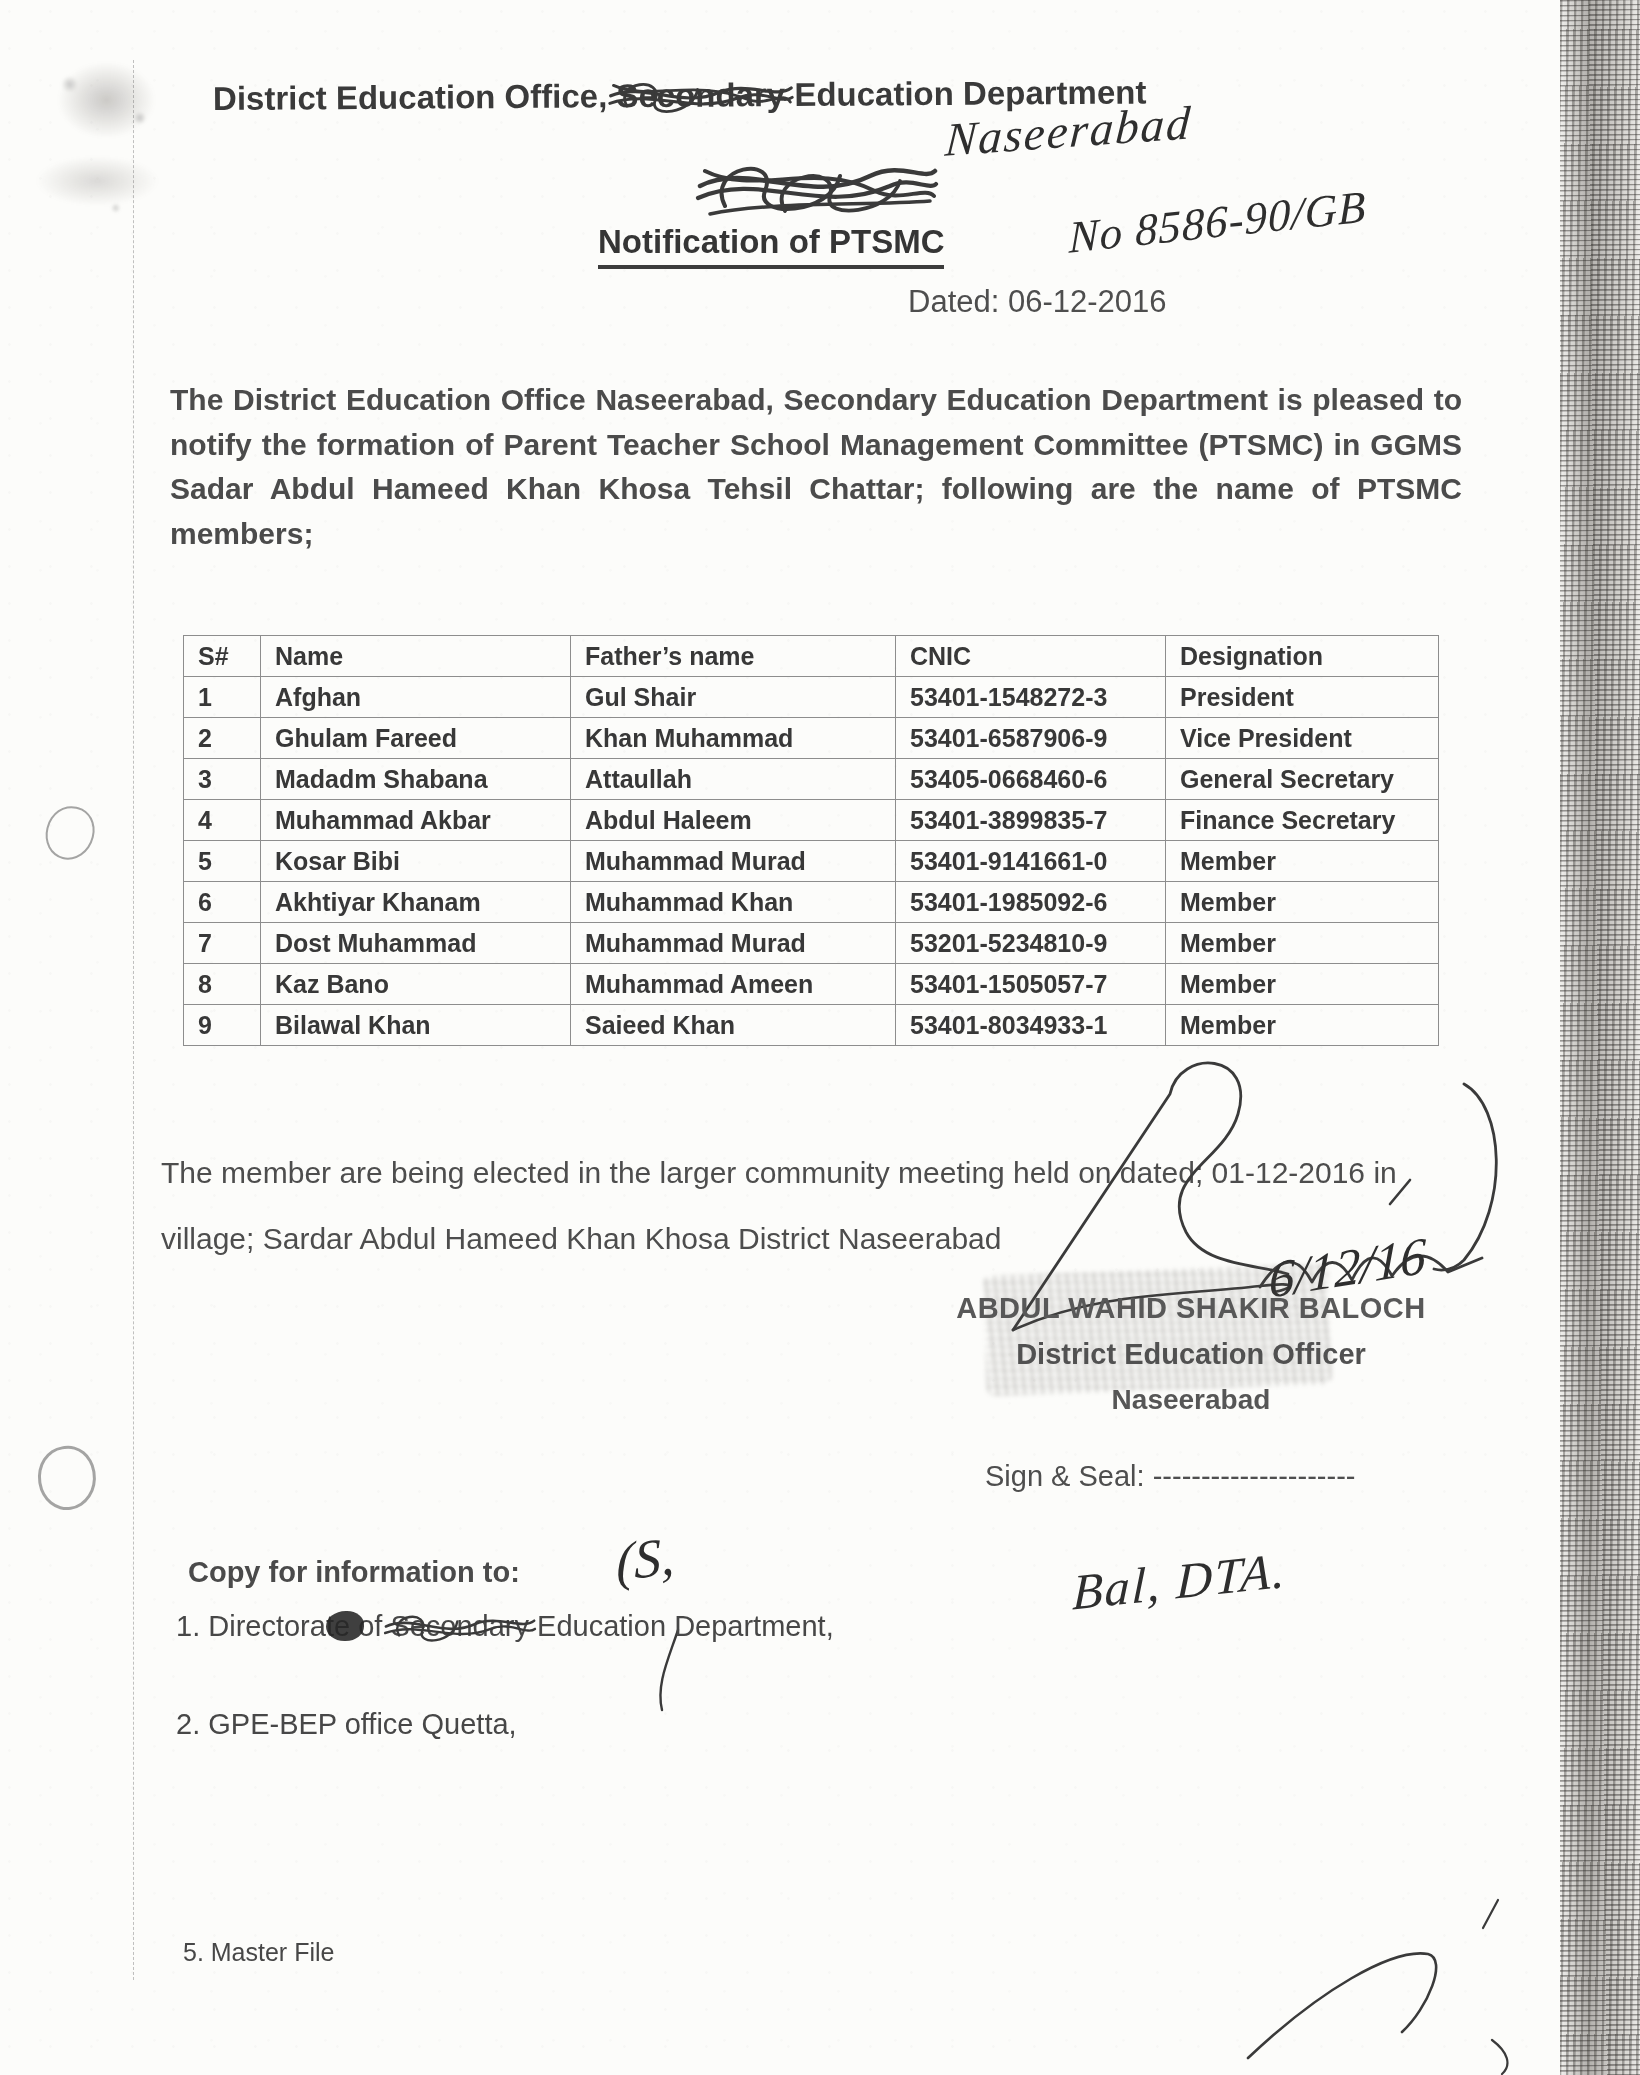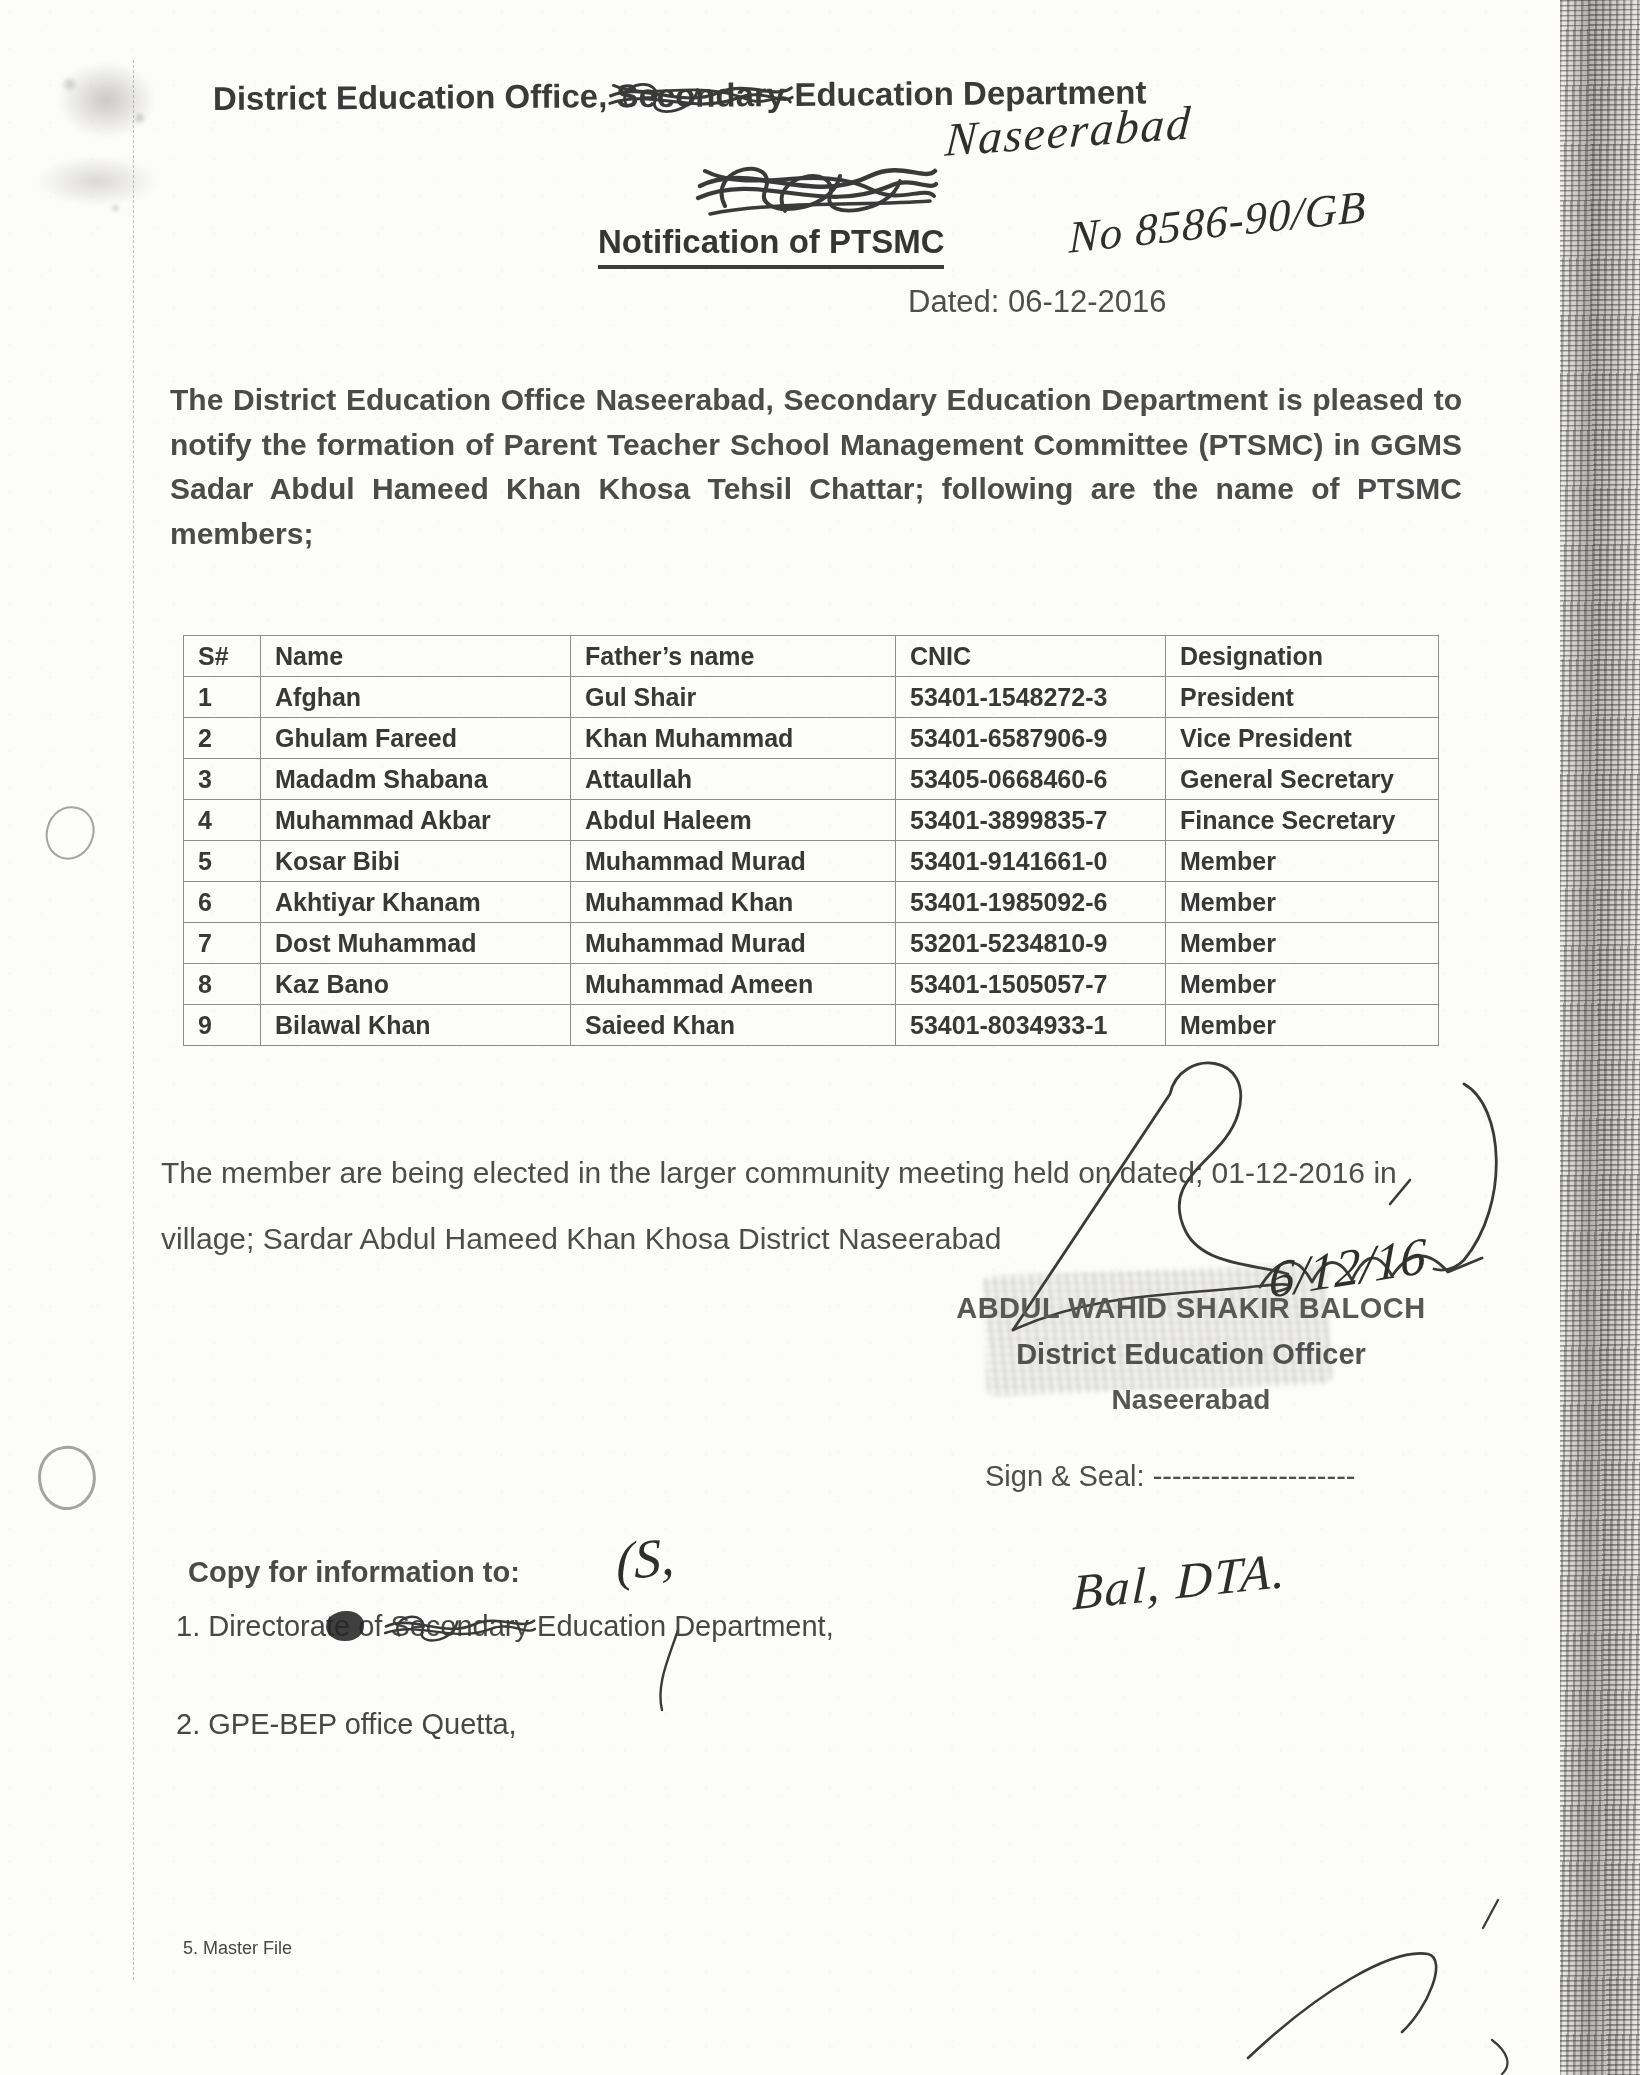--- a/index.html
+++ b/index.html
@@ -113,21 +113,21 @@
   }
   .sign-seal{left:985px; top:1460px; font-size:29px; color:#4e4e4e; white-space:nowrap;}
 
   
   .cc-heading{left:176px; top:1556px; font-size:29px; font-weight:bold; color:#4a4a4a; white-space:nowrap;margin-left:12px;}
   .cc-item{font-size:29px; color:#474747; white-space:nowrap;}
   .cc-1{left:176px; top:1610px;}
   .cc-2{left:176px; top:1708px;}
   .cc-3{left:183px; top:1788px;}
   .cc-4{left:183px; top:1862px; font-size:27px;}
-  .cc-5{left:183px; top:1938px; font-size:18px;text-align:right;}
+  .cc-5{left:183px; top:1938px; font-size:25px;text-align:right;}
 </style>
 </head>
 <body>
 
 <div class="page">
 
   <div class="abs scan-band"></div>
   <div class="abs left-crease"></div>
   <div class="abs stamp-smudge-top"></div>
   <div class="abs hole-doodle hole-1"></div>

